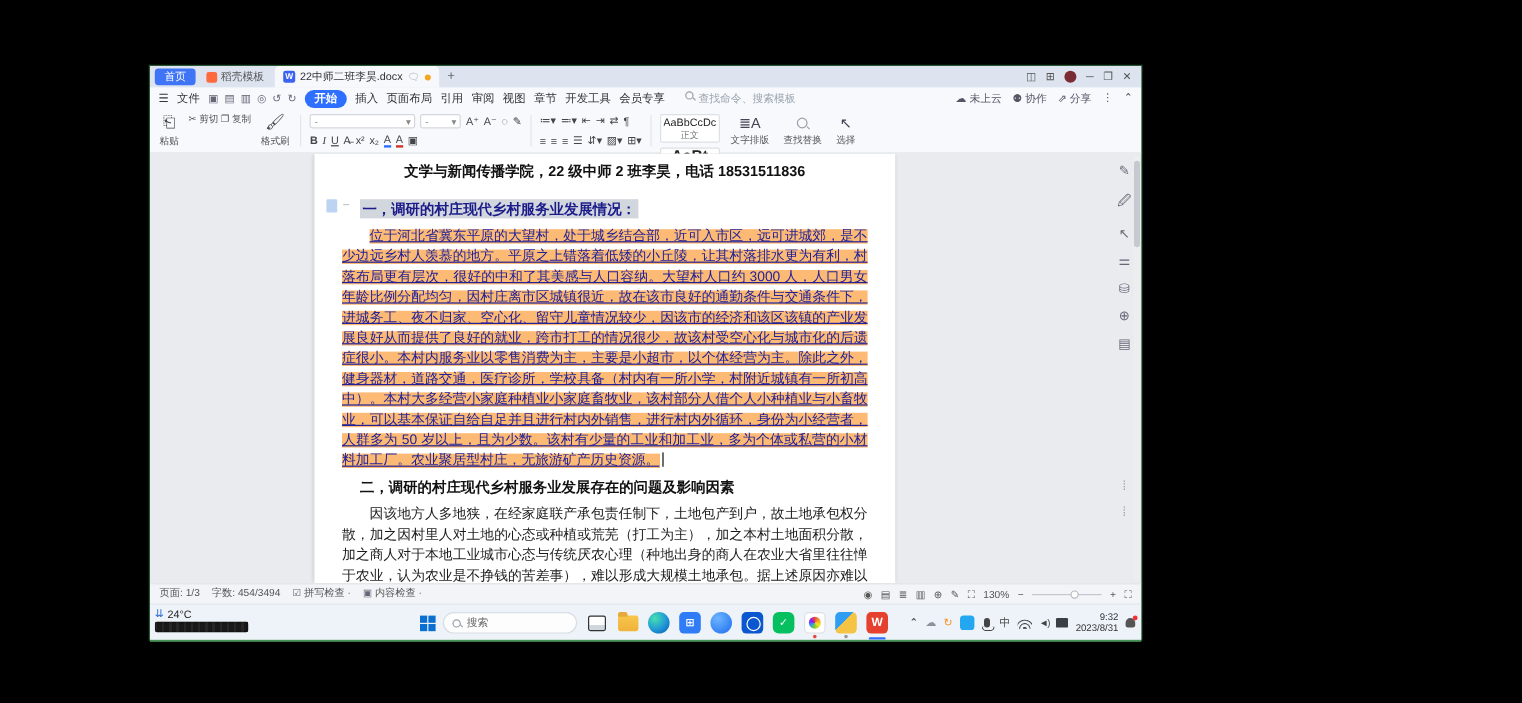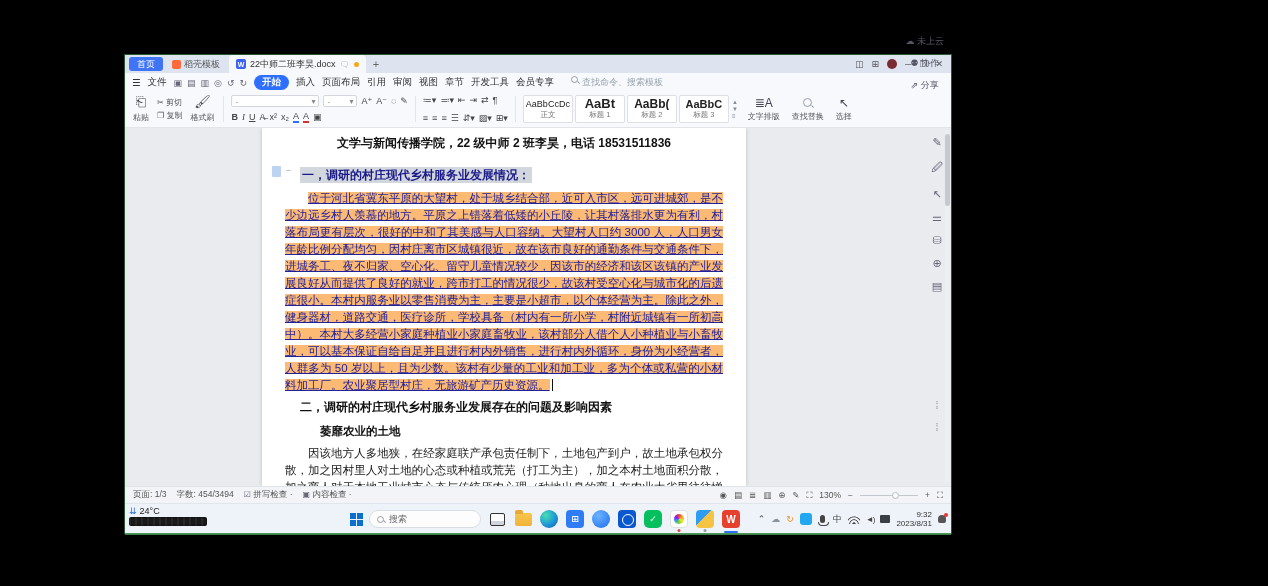--- a/index.html
+++ b/index.html
@@ -25,43 +25,43 @@
   .wc{cursor:default;}
 
   
   .menubar{position:absolute;left:0;top:18px;right:0;height:19px;background:#f7f9fd;display:flex;align-items:center;font-size:9.5px;color:#333;padding:0 7px;gap:7px;}
   .mi{white-space:nowrap;}
   .mi.active{background:#2e6fff;color:#fff;border-radius:8px;padding:1px 8px;font-weight:bold;}
   .micons{display:flex;gap:5px;color:#667;font-size:9px;}
   .lens{display:inline-block;width:7px;height:7px;border:1.2px solid #98a0aa;border-radius:50%;position:relative;}
   .lens::after{content:"";position:absolute;width:3px;height:1.2px;background:#98a0aa;right:-3px;bottom:-1px;transform:rotate(45deg);}
   .msearch{display:flex;gap:4px;color:#9aa3ad;margin-left:10px;font-size:9px;}
-  .mright{margin-left:auto;display:flex;align-items:center;gap:9px;color:#556;font-size:9px;flex-direction:column;}
+  .mright{margin-left:auto;display:flex;align-items:flex-start;gap:9px;color:#556;font-size:9px;}
 
   
   .ribbon{position:absolute;left:0;top:37px;right:0;height:36px;background:#f7f9fd;border-bottom:1px solid #e2e4e8;display:flex;align-items:stretch;padding:2px 6px 3px;gap:6px;color:#444;}
   .vstack{display:flex;flex-direction:column;align-items:center;justify-content:space-between;padding:1px 2px;}
   .vstack .big{font-size:13px;line-height:14px;}
   .rlabel{font-size:8px;color:#555;white-space:nowrap;}
-  .cutcopy{display:flex;flex-direction:column;justify-content:center;gap:2px;font-size:8px;color:#555;}
+  .cutcopy{display:flex;flex-direction:row;justify-content:flex-start;gap:2px;font-size:8px;color:#555;}
   .sep{width:1px;background:#e3e5e9;margin:2px 1px;}
   .fontgrp{display:flex;flex-direction:column;justify-content:space-between;padding:1px 0;}
   .frow{display:flex;align-items:center;gap:4px;font-size:9px;}
   .combo{border:1px solid #d4d8de;background:#fff;border-radius:2px;height:12px;display:flex;align-items:center;justify-content:space-between;padding:0 3px;color:#888;font-size:8px;}
   .combo.w90{width:88px}.combo.w34{width:34px}
   .glyph{font-size:9px;color:#444;}
   .bold{font-weight:bold}.ital{font-style:italic;font-family:"Liberation Serif",serif}.undl{text-decoration:underline}
   .redu{border-bottom:2px solid #d0342c;}.bluu{border-bottom:2px solid #2e6fff;}
   .stylecard{width:50px;background:#fff;border:1px solid #dde0e5;border-radius:2px;display:flex;flex-direction:column;align-items:center;justify-content:center;margin:1px 0;}
   .stylecard .prev{font-size:9px;color:#222;line-height:12px;white-space:nowrap;overflow:hidden;max-width:48px;}
   .stylecard.h1 .prev{font-size:13px;font-weight:bold}
   .stylecard.h2 .prev{font-size:12px;font-weight:bold}
   .stylecard.h3 .prev{font-size:11px;font-weight:bold}
   .stylecard .nm{font-size:7.5px;color:#777;}
-  .gallery{display:flex;gap:2px;}
+  .gallery{display:flex;gap:2px;flex-direction:column;}
   .garr{display:flex;flex-direction:column;justify-content:center;font-size:6px;color:#889;gap:1px;padding:0 1px;}
   .tool3{display:flex;flex-direction:column;align-items:center;justify-content:space-between;padding:2px 3px;}
   .tool3 .ic{font-size:12px;color:#445;}
 
   
   .docarea{position:absolute;left:0;right:0;top:73px;bottom:47px;background:#e9ebee;overflow:hidden;}
   .page{position:absolute;left:137px;top:0;width:484px;height:100%;background:#fff;box-shadow:0 0 4px rgba(0,0,0,.18);overflow:hidden;}
   .doctitle{margin:7px 14px 0;text-align:center;font-weight:bold;font-size:12px;color:#111;}
   .h1row{position:relative;margin:13px 0 0 38px;}
   .margin-ic{position:absolute;left:-28px;top:1px;width:9px;height:11px;background:#bcd4f2;border-radius:1px;}
@@ -307,21 +307,20 @@
     <div class="docarea">
       <div class="page">
         <div class="doctitle">文学与新闻传播学院，22 级中师 2 班李昊，电话 18531511836</div>
         <div class="h1row">
           <span class="margin-ic"></span>
           <span class="margin-dash"></span>
           <span class="selh">一，调研的村庄现代乡村服务业发展情况：</span>
         </div>
         <div class="para"><span class="sel">位于河北省冀东平原的大望村，处于城乡结合部，近可入市区，远可进城郊，是不少边远乡村人羡慕的地方。平原之上错落着低矮的小丘陵，让其村落排水更为有利，村落布局更有层次，很好的中和了其美感与人口容纳。大望村人口约 3000 人，人口男女年龄比例分配均匀，因村庄离市区城镇很近，故在该市良好的通勤条件与交通条件下，进城务工、夜不归家、空心化、留守儿童情况较少，因该市的经济和该区该镇的产业发展良好从而提供了良好的就业，跨市打工的情况很少，故该村受空心化与城市化的后遗症很小。本村内服务业以零售消费为主，主要是小超市，以个体经营为主。除此之外，健身器材，道路交通，医疗诊所，学校具备（村内有一所小学，村附近城镇有一所初高中）。本村大多经营小家庭种植业小家庭畜牧业，该村部分人借个人小种植业与小畜牧业，可以基本保证自给自足并且进行村内外销售，进行村内外循环，身份为小经营者，人群多为 50 岁以上，且为少数。该村有少量的工业和加工业，多为个体或私营的小材料加工厂。农业聚居型村庄，无旅游矿产历史资源。</span><span class="caret"></span></div>
         <div class="h2line">二，调研的村庄现代乡村服务业发展存在的问题及影响因素</div>
-        <div class="subh">萎靡农业的土地</div>
         <div class="para">因该地方人多地狭，在经家庭联产承包责任制下，土地包产到户，故土地承包权分散，加之因村里人对土地的心态或种植或荒芜（打工为主），加之本村土地面积分散，加之商人对于本地工业城市心态与传统厌农心理（种地出身的商人在农业大省里往往惮于农业，认为农业是不挣钱的苦差事），难以形成大规模土地承包。据上述原因亦难以形成大规模机耕机种机收，而是利用人力。农业基础设施不完善，农业机器拥有量少，高标准农田数量少，多用农药化肥。且农业从业人员文化素质低，</div>
       </div>
       <div class="sidetools">
         <span>✎</span>
         <span>🖉</span>
         <span>↖</span>
         <span>⚌</span>
         <span>⛁</span>
         <span>⊕</span>
         <span>▤</span>

